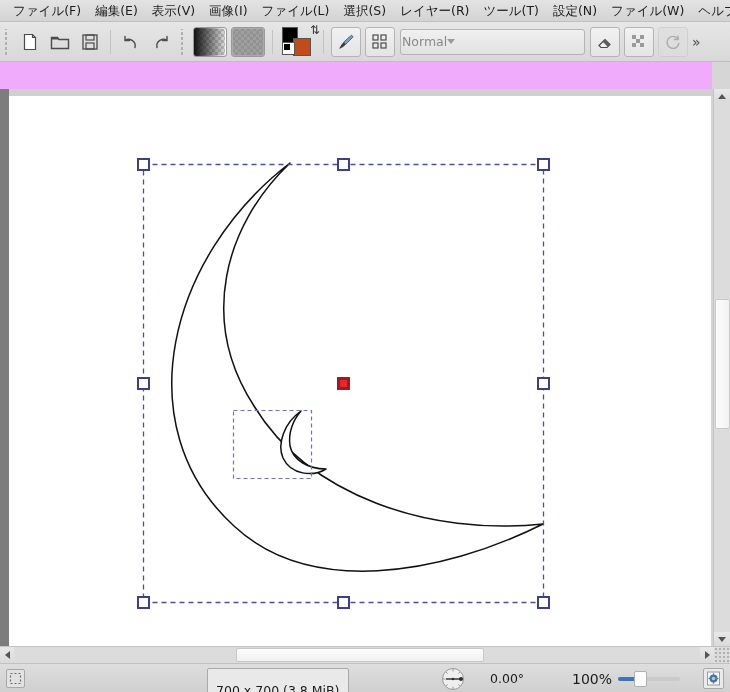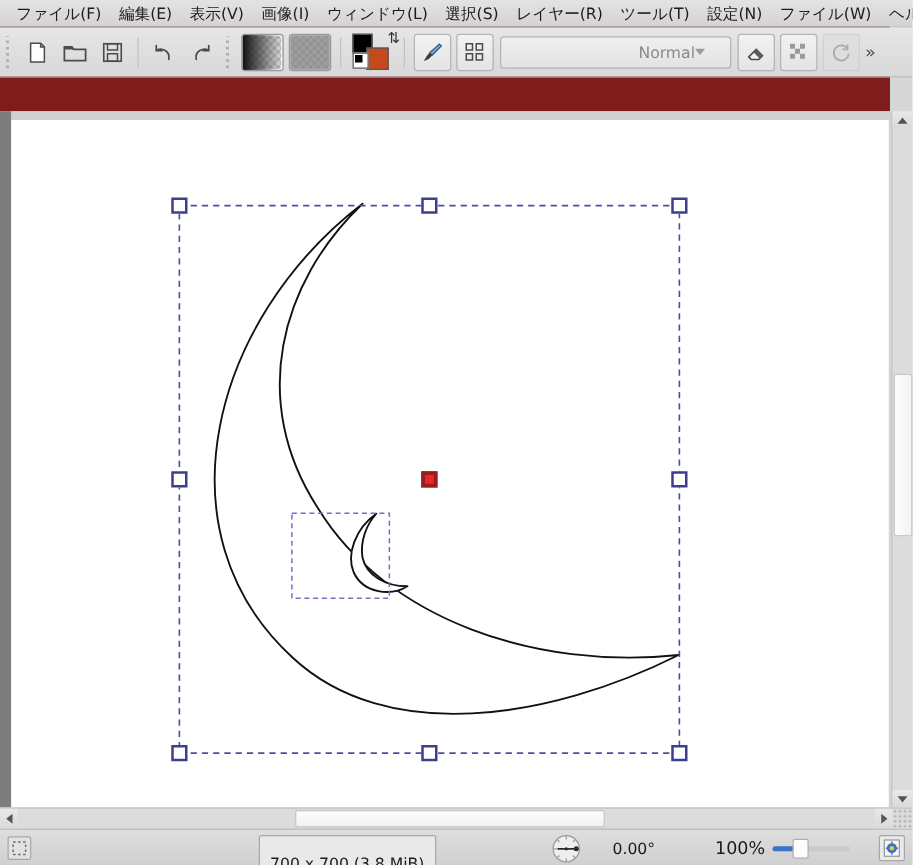--- a/index.html
+++ b/index.html
@@ -2,21 +2,21 @@
 <html><head>
 <meta charset="utf-8">
 <style>
   html,body{margin:0;padding:0;}
   body{
     width:730px;height:692px;overflow:hidden;
     font-family:"DejaVu Sans","Liberation Sans",sans-serif;
     font-size:12px;color:#222;background:#d6d6d6;
     -webkit-font-smoothing:antialiased;
   }
-  #app{position:relative;width:712px;height:692px;background:#7f1d1d;}
+  #app{position:relative;width:712px;height:692px;background:#f0abfc;}
 
   
   .menubar{
     position:absolute;left:0;top:0;width:730px;height:22px;
     background:linear-gradient(#e3e3e3,#d3d3d3);
     border-bottom:1px solid #c0c0c0;
     display:flex;align-items:center;padding-left:6px;box-sizing:border-box;
   }
   .menu-item{
     padding:2px 7px;font-size:12.5px;color:#1c1c1c;white-space:nowrap;cursor:default;
@@ -52,22 +52,22 @@
   .fgbg{position:relative;width:36px;height:30px;margin-left:4px;}
   .fgbg .fg{position:absolute;left:0;top:0;width:16px;height:16px;border:1px solid #555;box-sizing:border-box;}
   .fgbg .bgsq{position:absolute;left:11px;top:11px;width:18px;height:18px;border:1px solid #555;box-sizing:border-box;}
   .fgbg .mini{position:absolute;left:0;top:15px;width:13px;height:13px;border:1px solid #555;background:#fff;box-sizing:border-box;}
   .fgbg .mini i{display:block;width:6px;height:6px;background:#000;margin:1px;}
   .fgbg .swap{position:absolute;right:-2px;top:-2px;font-size:12px;color:#333;line-height:10px;}
   .mode-combo{
     height:26px;flex:0 0 185px;margin:0 3px;
     background:linear-gradient(#f0f0f0,#e2e2e2);
     border:1px solid #b4b4b4;border-radius:3px;
-    display:flex;align-items:center;justify-content:flex-end;
-    padding:0 20px;box-sizing:border-box;color:#8a8a8a;font-size:12.5px;
+    display:flex;align-items:center;justify-content:flex-start;
+    padding:0 1px;box-sizing:border-box;color:#8a8a8a;font-size:12.5px;
   }
   .mode-combo .arr{border-left:4px solid transparent;border-right:4px solid transparent;border-top:5px solid #9b9b9b;}
   .tb-raised{
     width:30px;height:30px;border:1px solid #b4b4b4;border-radius:3px;margin:0 2px;
     background:linear-gradient(#f2f2f2,#e4e4e4);
     display:flex;align-items:center;justify-content:center;box-sizing:border-box;
   }
   .tb-flat{
     width:30px;height:30px;border:1px solid #c6c6c6;border-radius:3px;margin:0 2px;
     background:#dedede;display:flex;align-items:center;justify-content:center;box-sizing:border-box;opacity:.6;
@@ -174,21 +174,21 @@
 </head>
 <body>
 
 <div id="app">
 
   <div class="menubar">
     <div class="menu-item">ファイル(F)</div>
     <div class="menu-item">編集(E)</div>
     <div class="menu-item">表示(V)</div>
     <div class="menu-item">画像(I)</div>
-    <div class="menu-item">ウィンドウ(L)</div>
+    <div class="menu-item">ファイル(L)</div>
     <div class="menu-item">選択(S)</div>
     <div class="menu-item">レイヤー(R)</div>
     <div class="menu-item">ツール(T)</div>
     <div class="menu-item">設定(N)</div>
     <div class="menu-item">ファイル(W)</div>
     <div class="menu-item">ヘルプ(H)</div>
   </div>
 
   <div class="toolbar">
     <div class="grip"></div>

